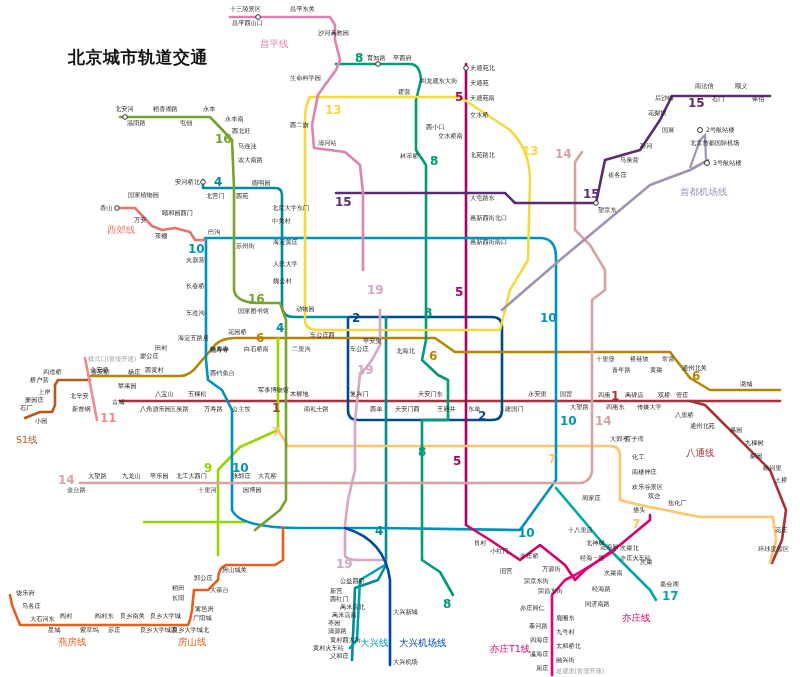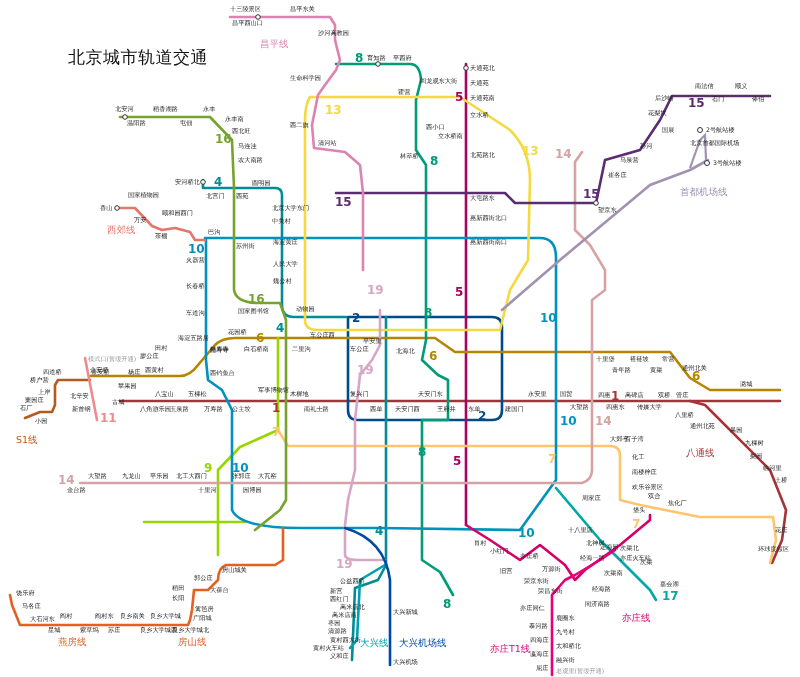--- a/index.html
+++ b/index.html
@@ -1,17 +1,17 @@
 <!DOCTYPE html>
 <html><head>
 <meta charset="utf-8">
 <style>
   html,body{margin:0;padding:0;background:#fff;}
   #map{position:relative;width:800px;height:677px;overflow:hidden;background:#fff;font-family:"DejaVu Sans",sans-serif;}
-  #title{position:absolute;left:68px;top:46px;font-size:17px;color:#111;font-weight:normal;letter-spacing:0.5px;}
+  #title{position:absolute;left:68px;top:46px;font-size:17px;color:#111;font-weight:bold;letter-spacing:0.5px;}
   svg{position:absolute;left:0;top:0;}
   .ln{fill:none;stroke-width:2.6;stroke-linecap:round;stroke-linejoin:round;}
   .st{fill:#fff;stroke:#333;stroke-width:1;}
   .lbl{font-size:6.2px;fill:#222;font-family:"DejaVu Sans",sans-serif;}
   .num{font-size:12px;font-weight:bold;font-family:"DejaVu Sans",sans-serif;}
   .lname{font-size:9.5px;font-family:"DejaVu Sans",sans-serif;}
   .grey{fill:#999;}
 </style>
 </head>
 <body>

